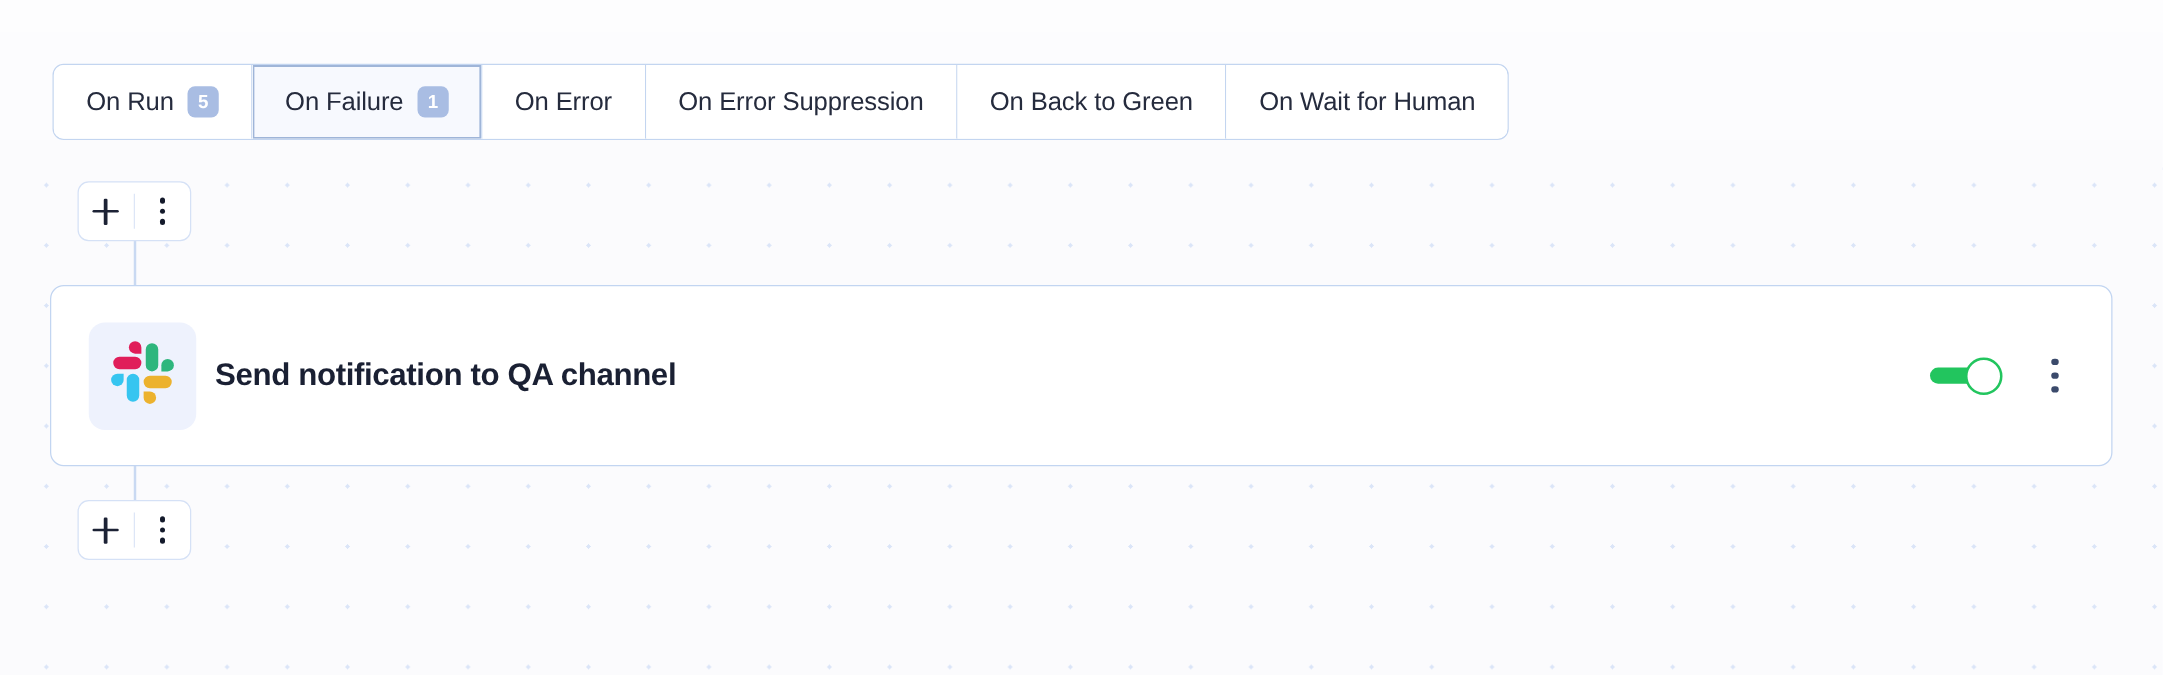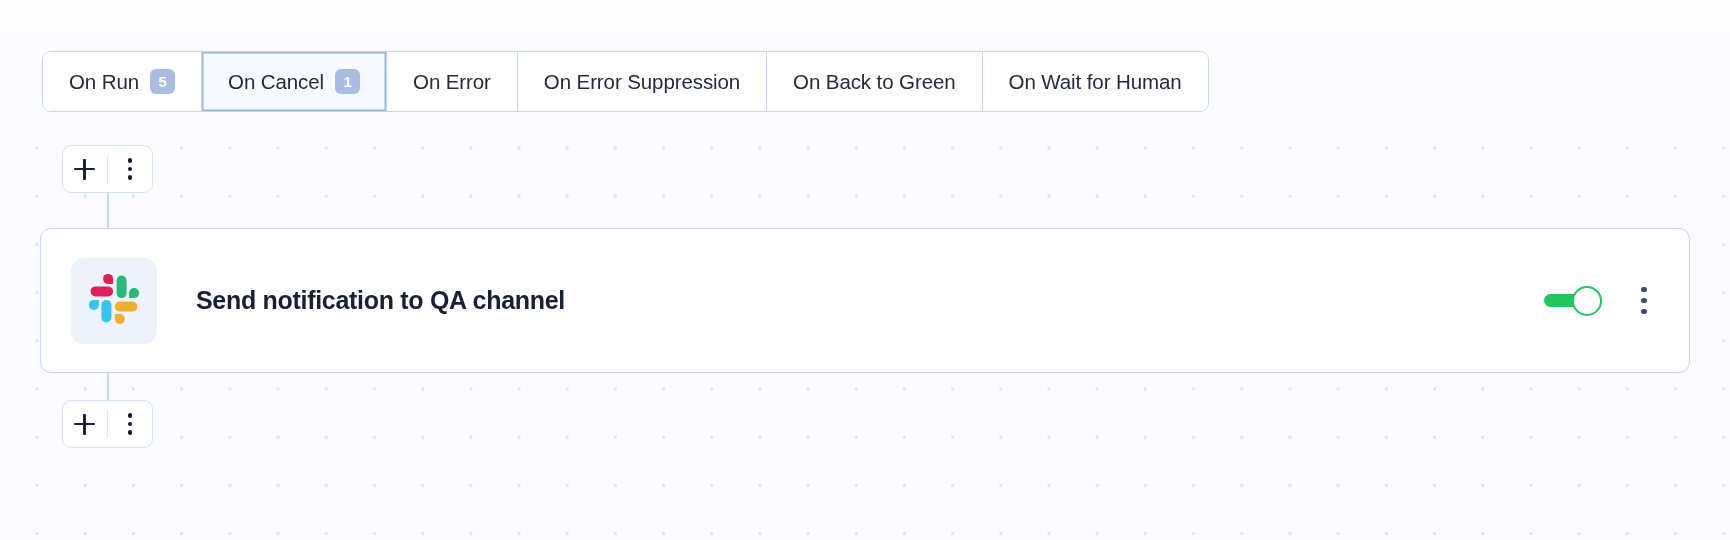--- a/index.html
+++ b/index.html
@@ -202,21 +202,21 @@
     height: 86px;
     border-radius: 13px;
     background: #eef2fd;
     display: flex;
     align-items: center;
     justify-content: center;
     flex: none;
   }
 
   .node-title {
-    margin-left: 39px;
+    margin-left: 15px;
     font-size: 25px;
     font-weight: 700;
     color: #1a2033;
     letter-spacing: -0.3px;
     flex: 1 1 auto;
     white-space: nowrap;
     overflow: hidden;
   }
 
   .node-right {
@@ -278,21 +278,21 @@
 
   <div class="tabbar-zone">
     <div class="tabs">
 
       <div class="tab">
         <span>On Run</span>
         <span class="tab-badge">5</span>
       </div>
 
       <div class="tab active">
-        <span>On Cancel</span>
+        <span>On Failure</span>
         <span class="tab-badge">1</span>
       </div>
 
       <div class="tab">
         <span>On Error</span>
       </div>
 
       <div class="tab">
         <span>On Error Suppression</span>
       </div>

